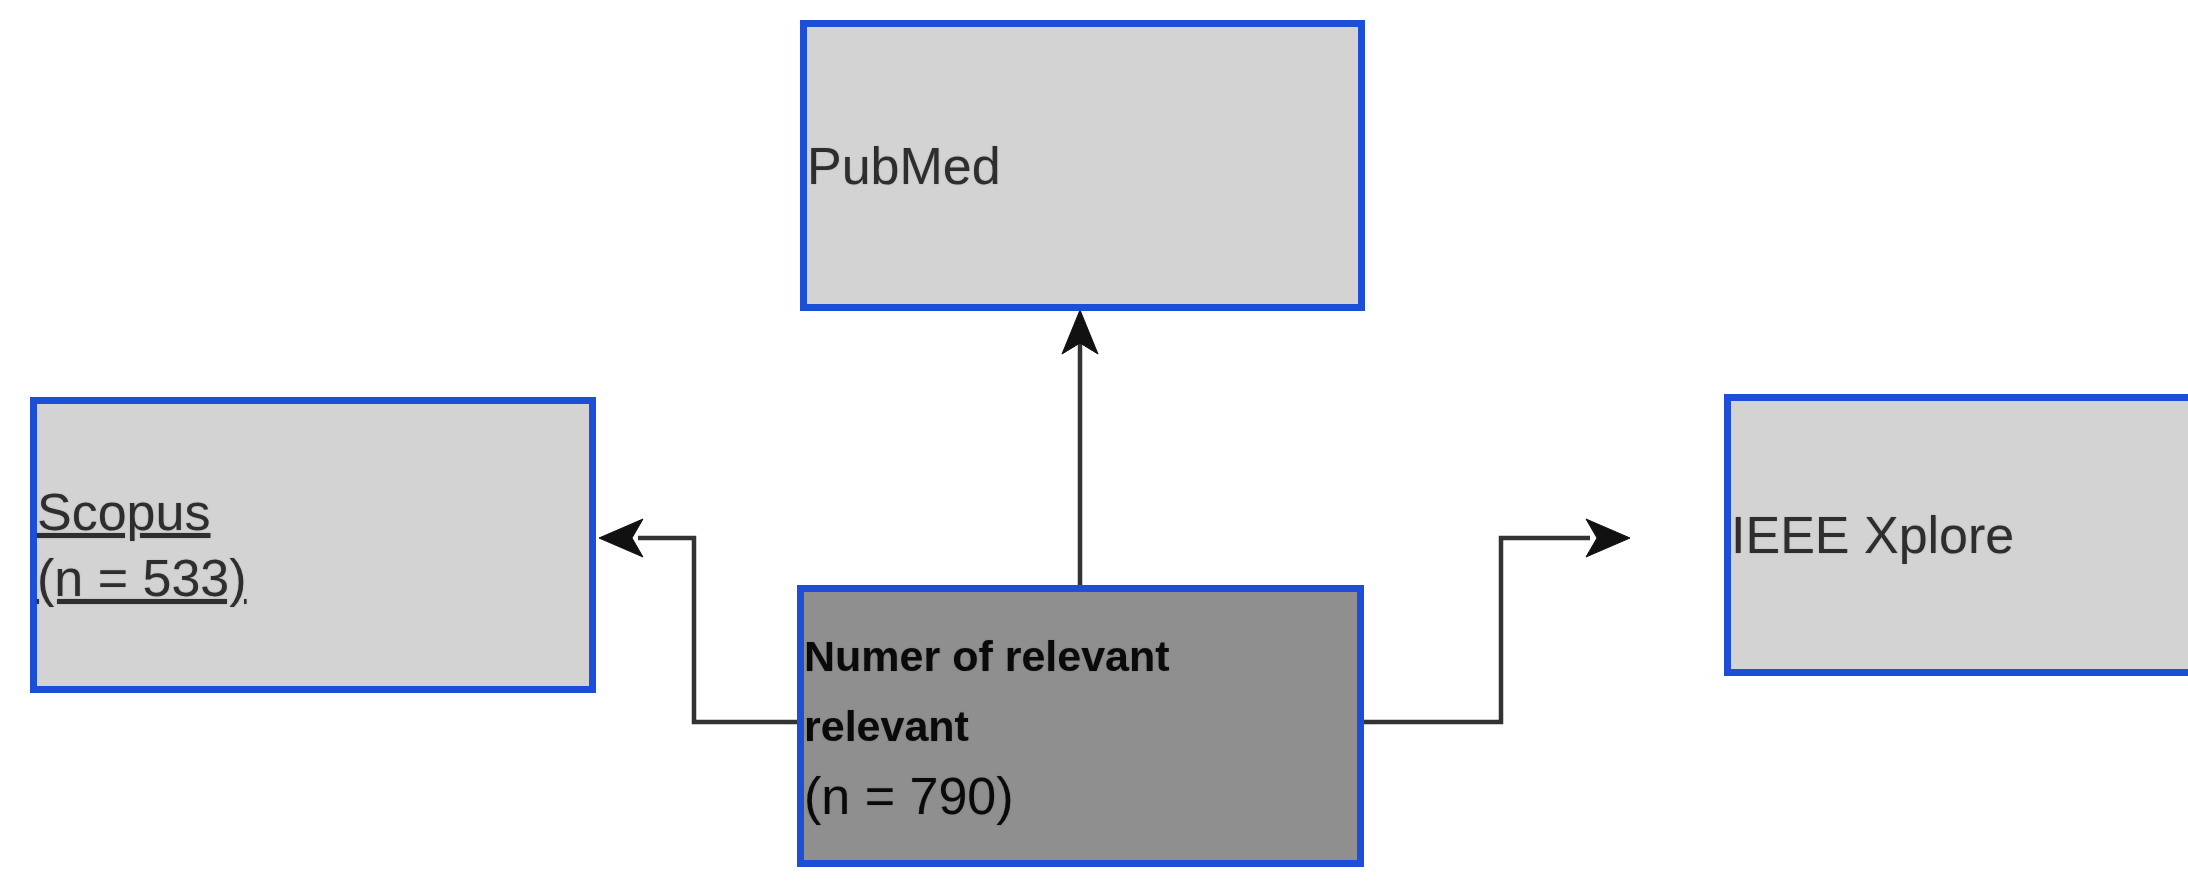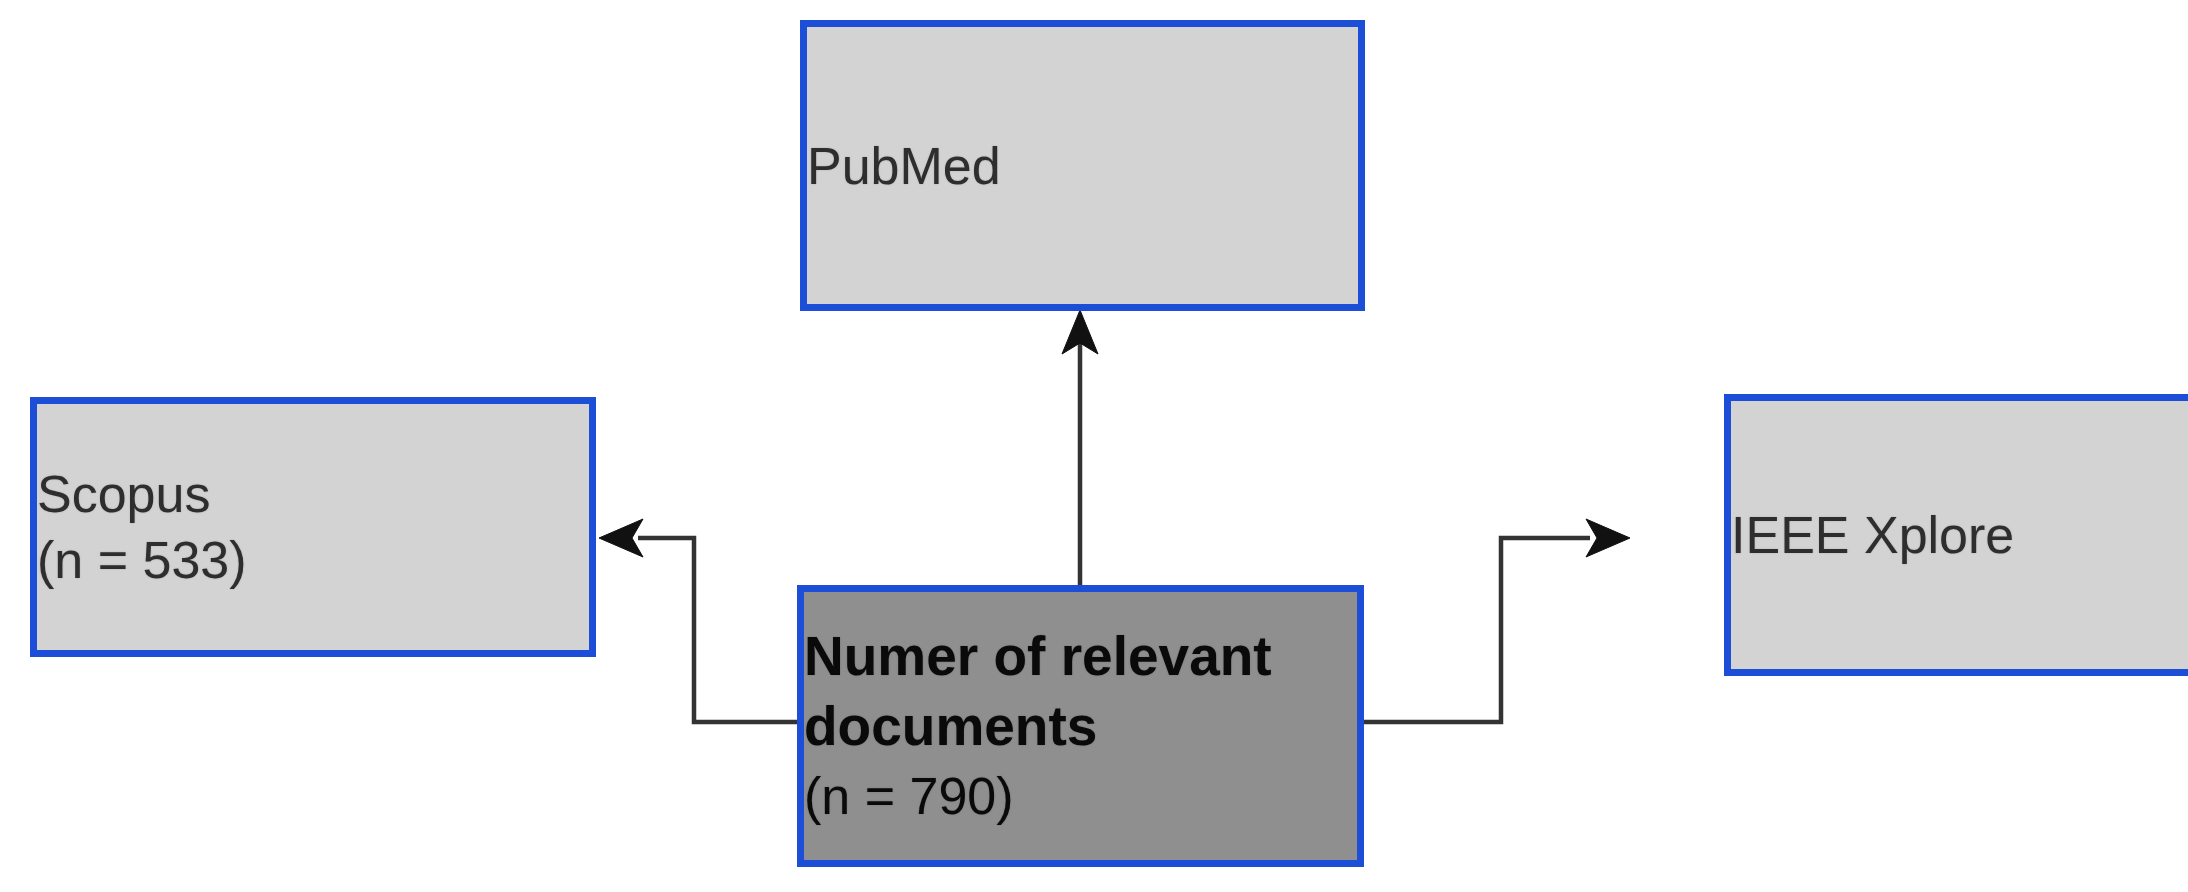--- a/index.html
+++ b/index.html
@@ -36,32 +36,32 @@
 
   .node .line {
     font-size: 52px;
     line-height: 66px;
     text-shadow: 0 0 2px rgba(0,0,0,0.18);
     white-space: pre;
   }
 
   .node.dark .line.bold {
     font-weight: bold;
-    font-size: 55px;
+    font-size: 43px;
     line-height: 70px;
   }
 
   .node.dark .line.plain {
     font-size: 52px;
     line-height: 70px;
   }
 
   
   #node-pubmed   { left: 800px;  top: 20px;  width: 565px; height: 291px; }
-  #node-scopus   { left: 30px;   top: 397px; width: 566px; height: 260px; }
+  #node-scopus   { left: 30px;   top: 397px; width: 566px; height: 296px; text-decoration: underline; }
   #node-ieee     { left: 1724px; top: 394px; width: 532px; height: 282px; }
   #node-center   { left: 797px;  top: 585px; width: 567px; height: 282px; }
 
   svg.connectors {
     position: absolute;
     left: 0; top: 0;
     width: 2188px;
     height: 892px;
     pointer-events: none;
   }
@@ -110,17 +110,17 @@
     <span class="line">Scopus</span>
     <span class="line">(n = 533)</span>
   </div>
 
   <div class="node light" id="node-ieee">
     <span class="line">IEEE Xplore</span>
   </div>
 
   <div class="node dark" id="node-center">
     <span class="line bold">Numer of relevant</span>
-    <span class="line bold">documents</span>
+    <span class="line bold">relevant</span>
     <span class="line plain">(n = 790)</span>
   </div>
 
 </div>
 
 </body></html>

